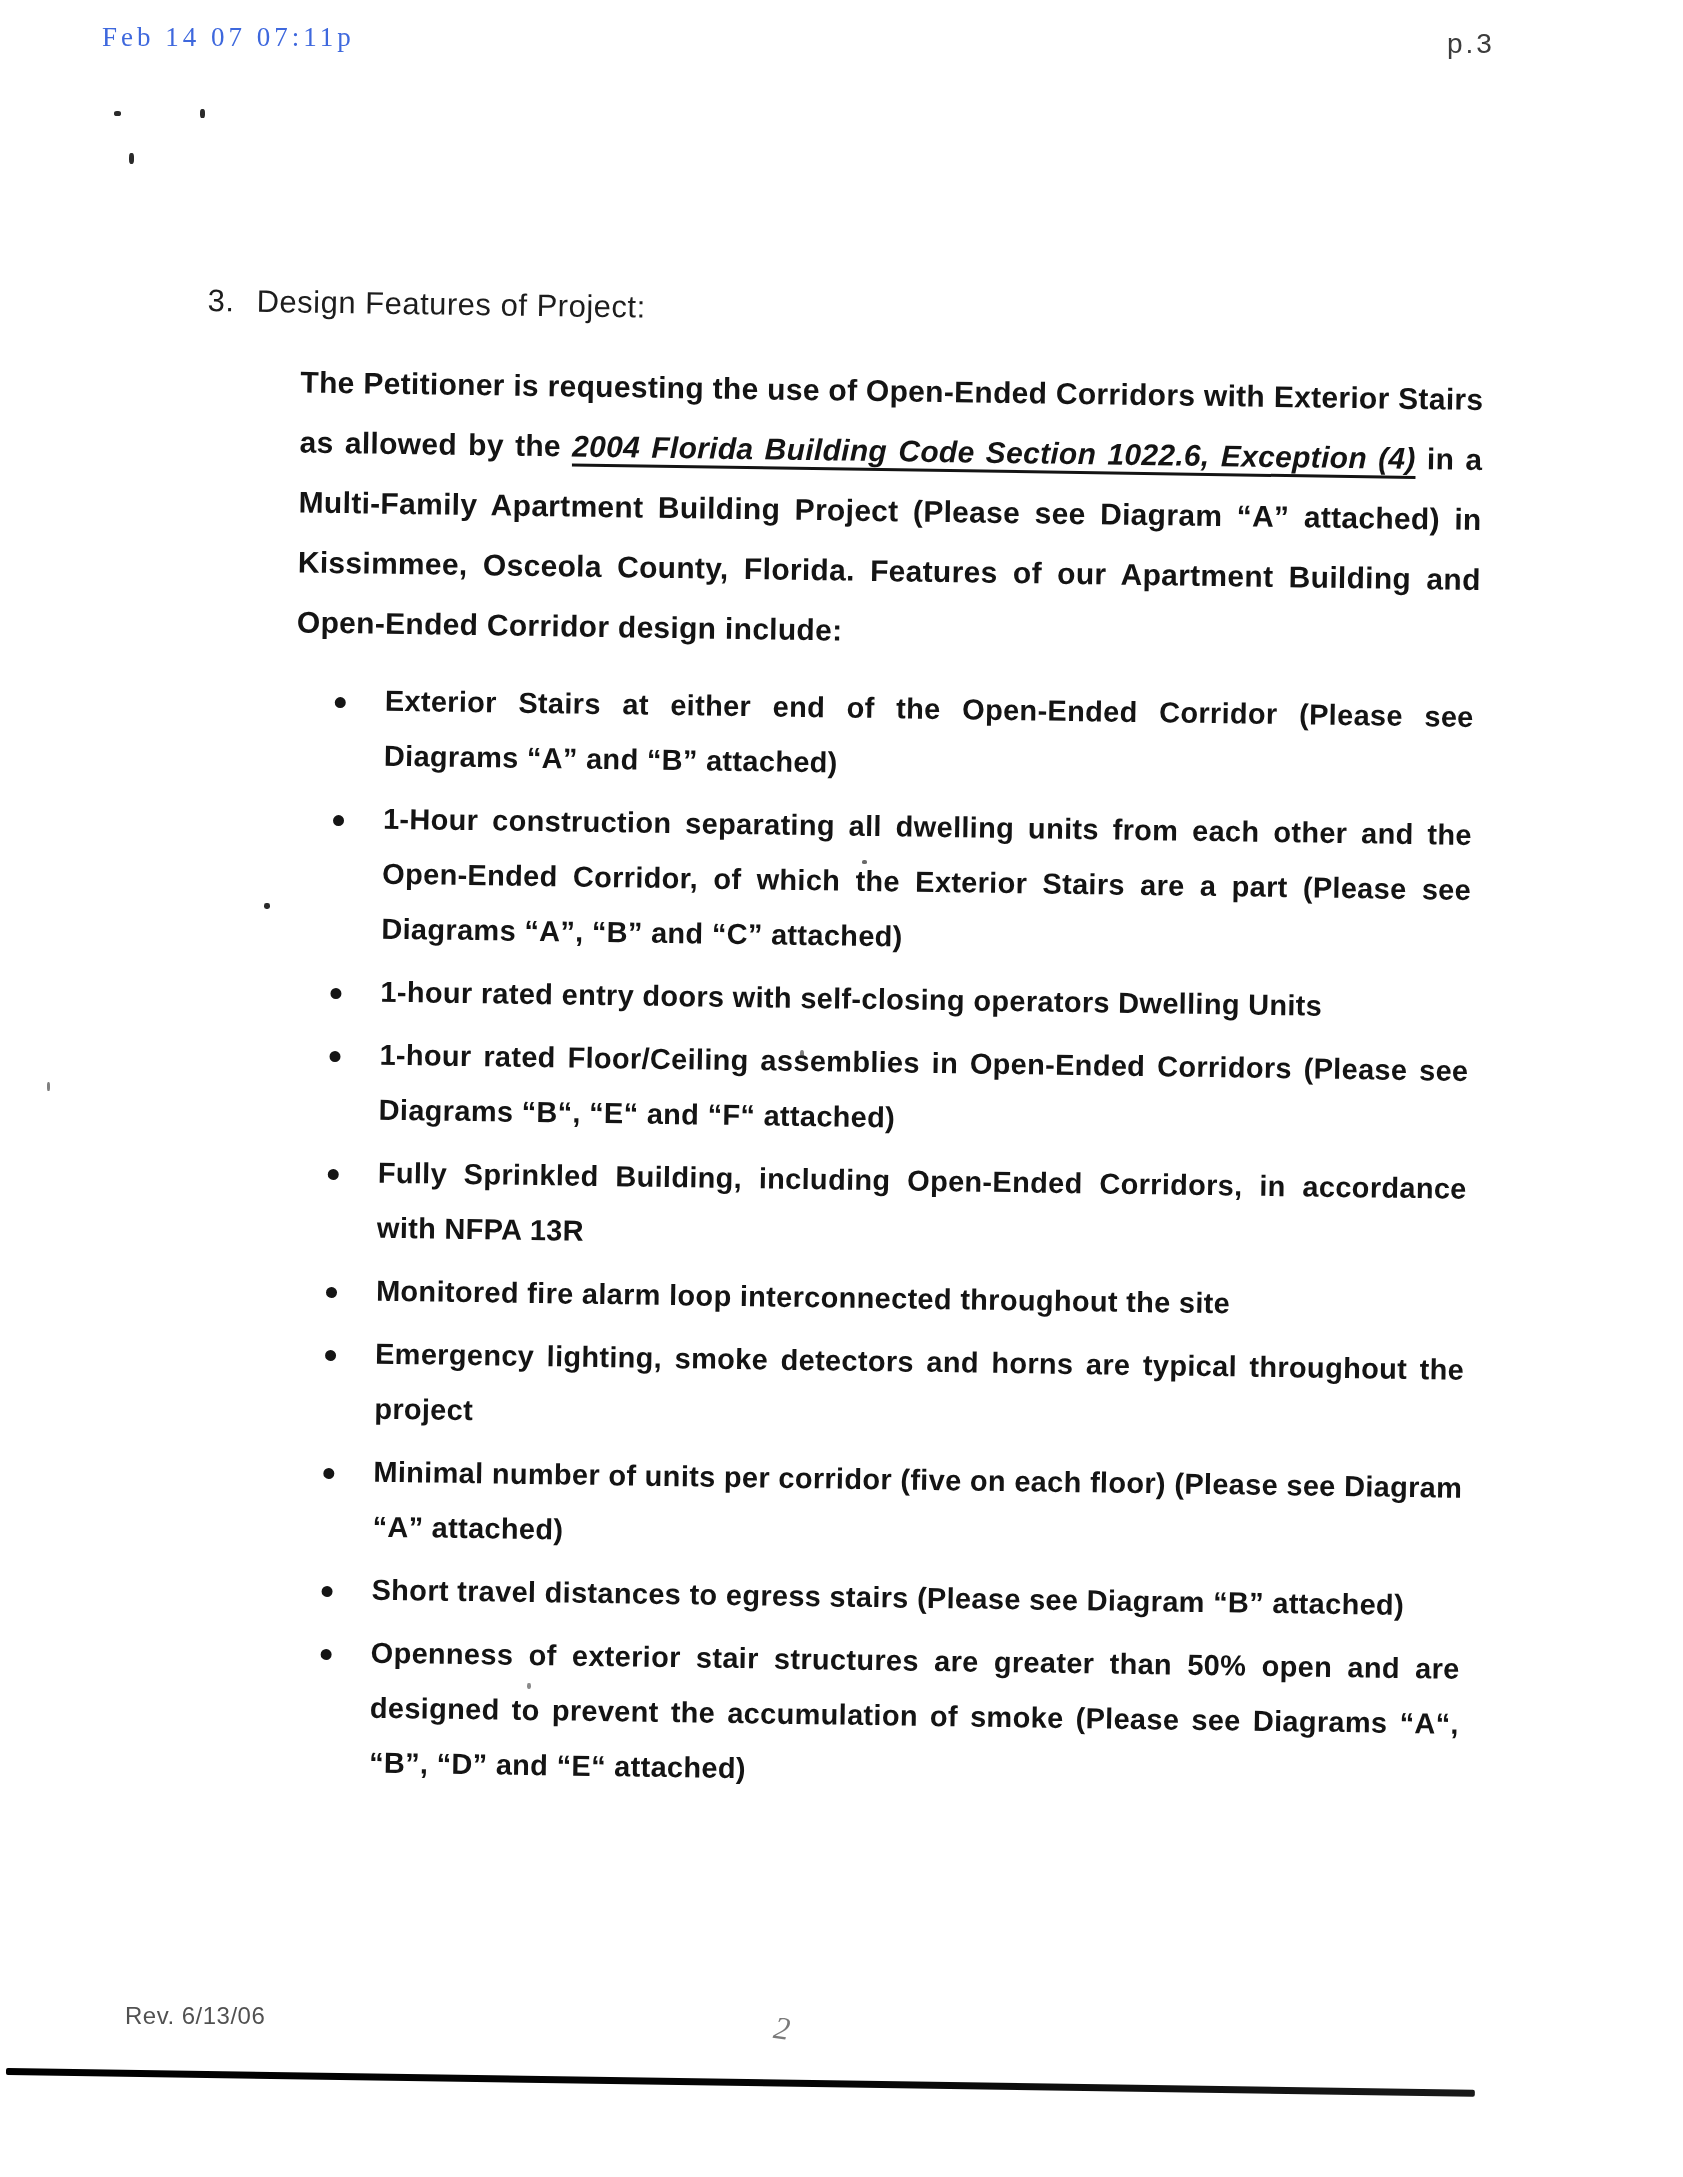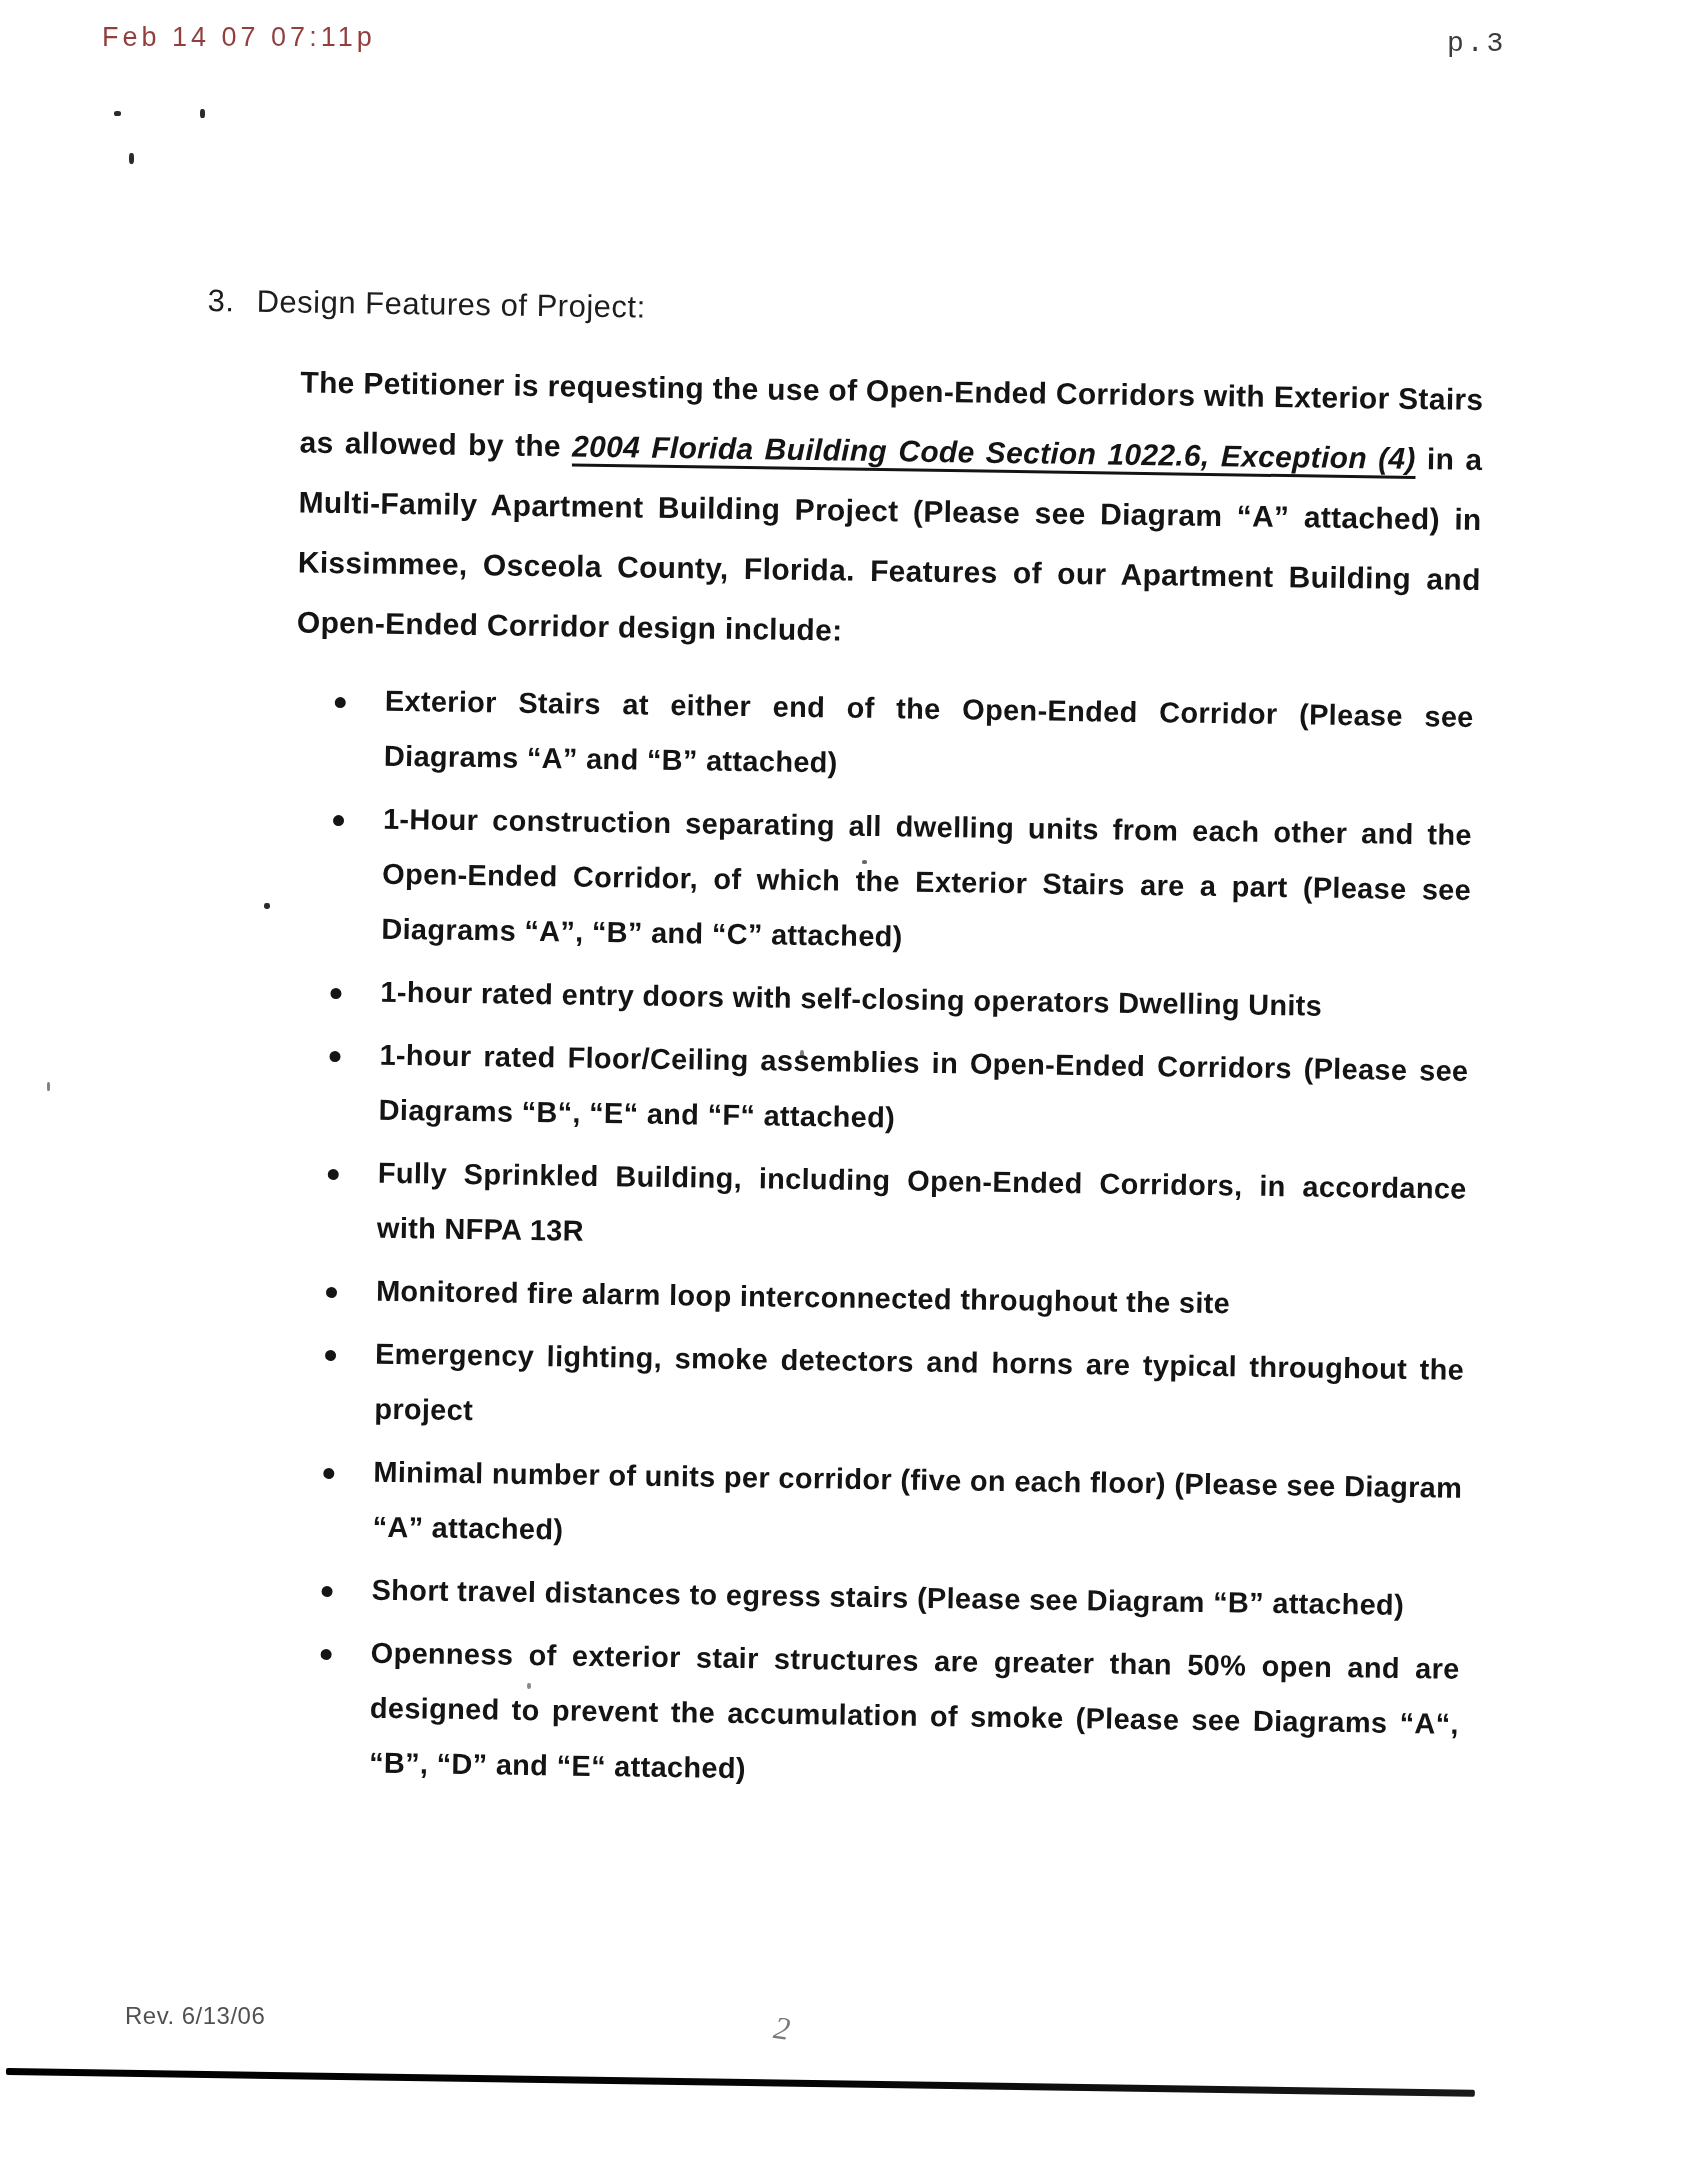--- a/index.html
+++ b/index.html
@@ -14,31 +14,31 @@
     background: #ffffff;
     overflow: hidden;
     font-family: "Liberation Sans", sans-serif;
     color: #161616;
   }
   
   .fax-time {
     position: absolute;
     left: 102px;
     top: 22px;
-    font-family: Liberation Sans, sans-serif;
+    font-family: Liberation Serif, serif;
     font-size: 27px;
     letter-spacing: 4px;
-    color: #7f1d1d;
+    color: #1d4ed8;
     opacity: 0.85;
   }
   .fax-page {
     position: absolute;
     left: 1447px;
     top: 28px;
-    font-family: Liberation Mono, monospace;
+    font-family: Liberation Sans, sans-serif;
     font-size: 28px;
     letter-spacing: 3px;
     color: #3c3c3c;
   }
   
   .content {
     position: absolute;
     left: 0;
     top: 280px;
     width: 1544px;

